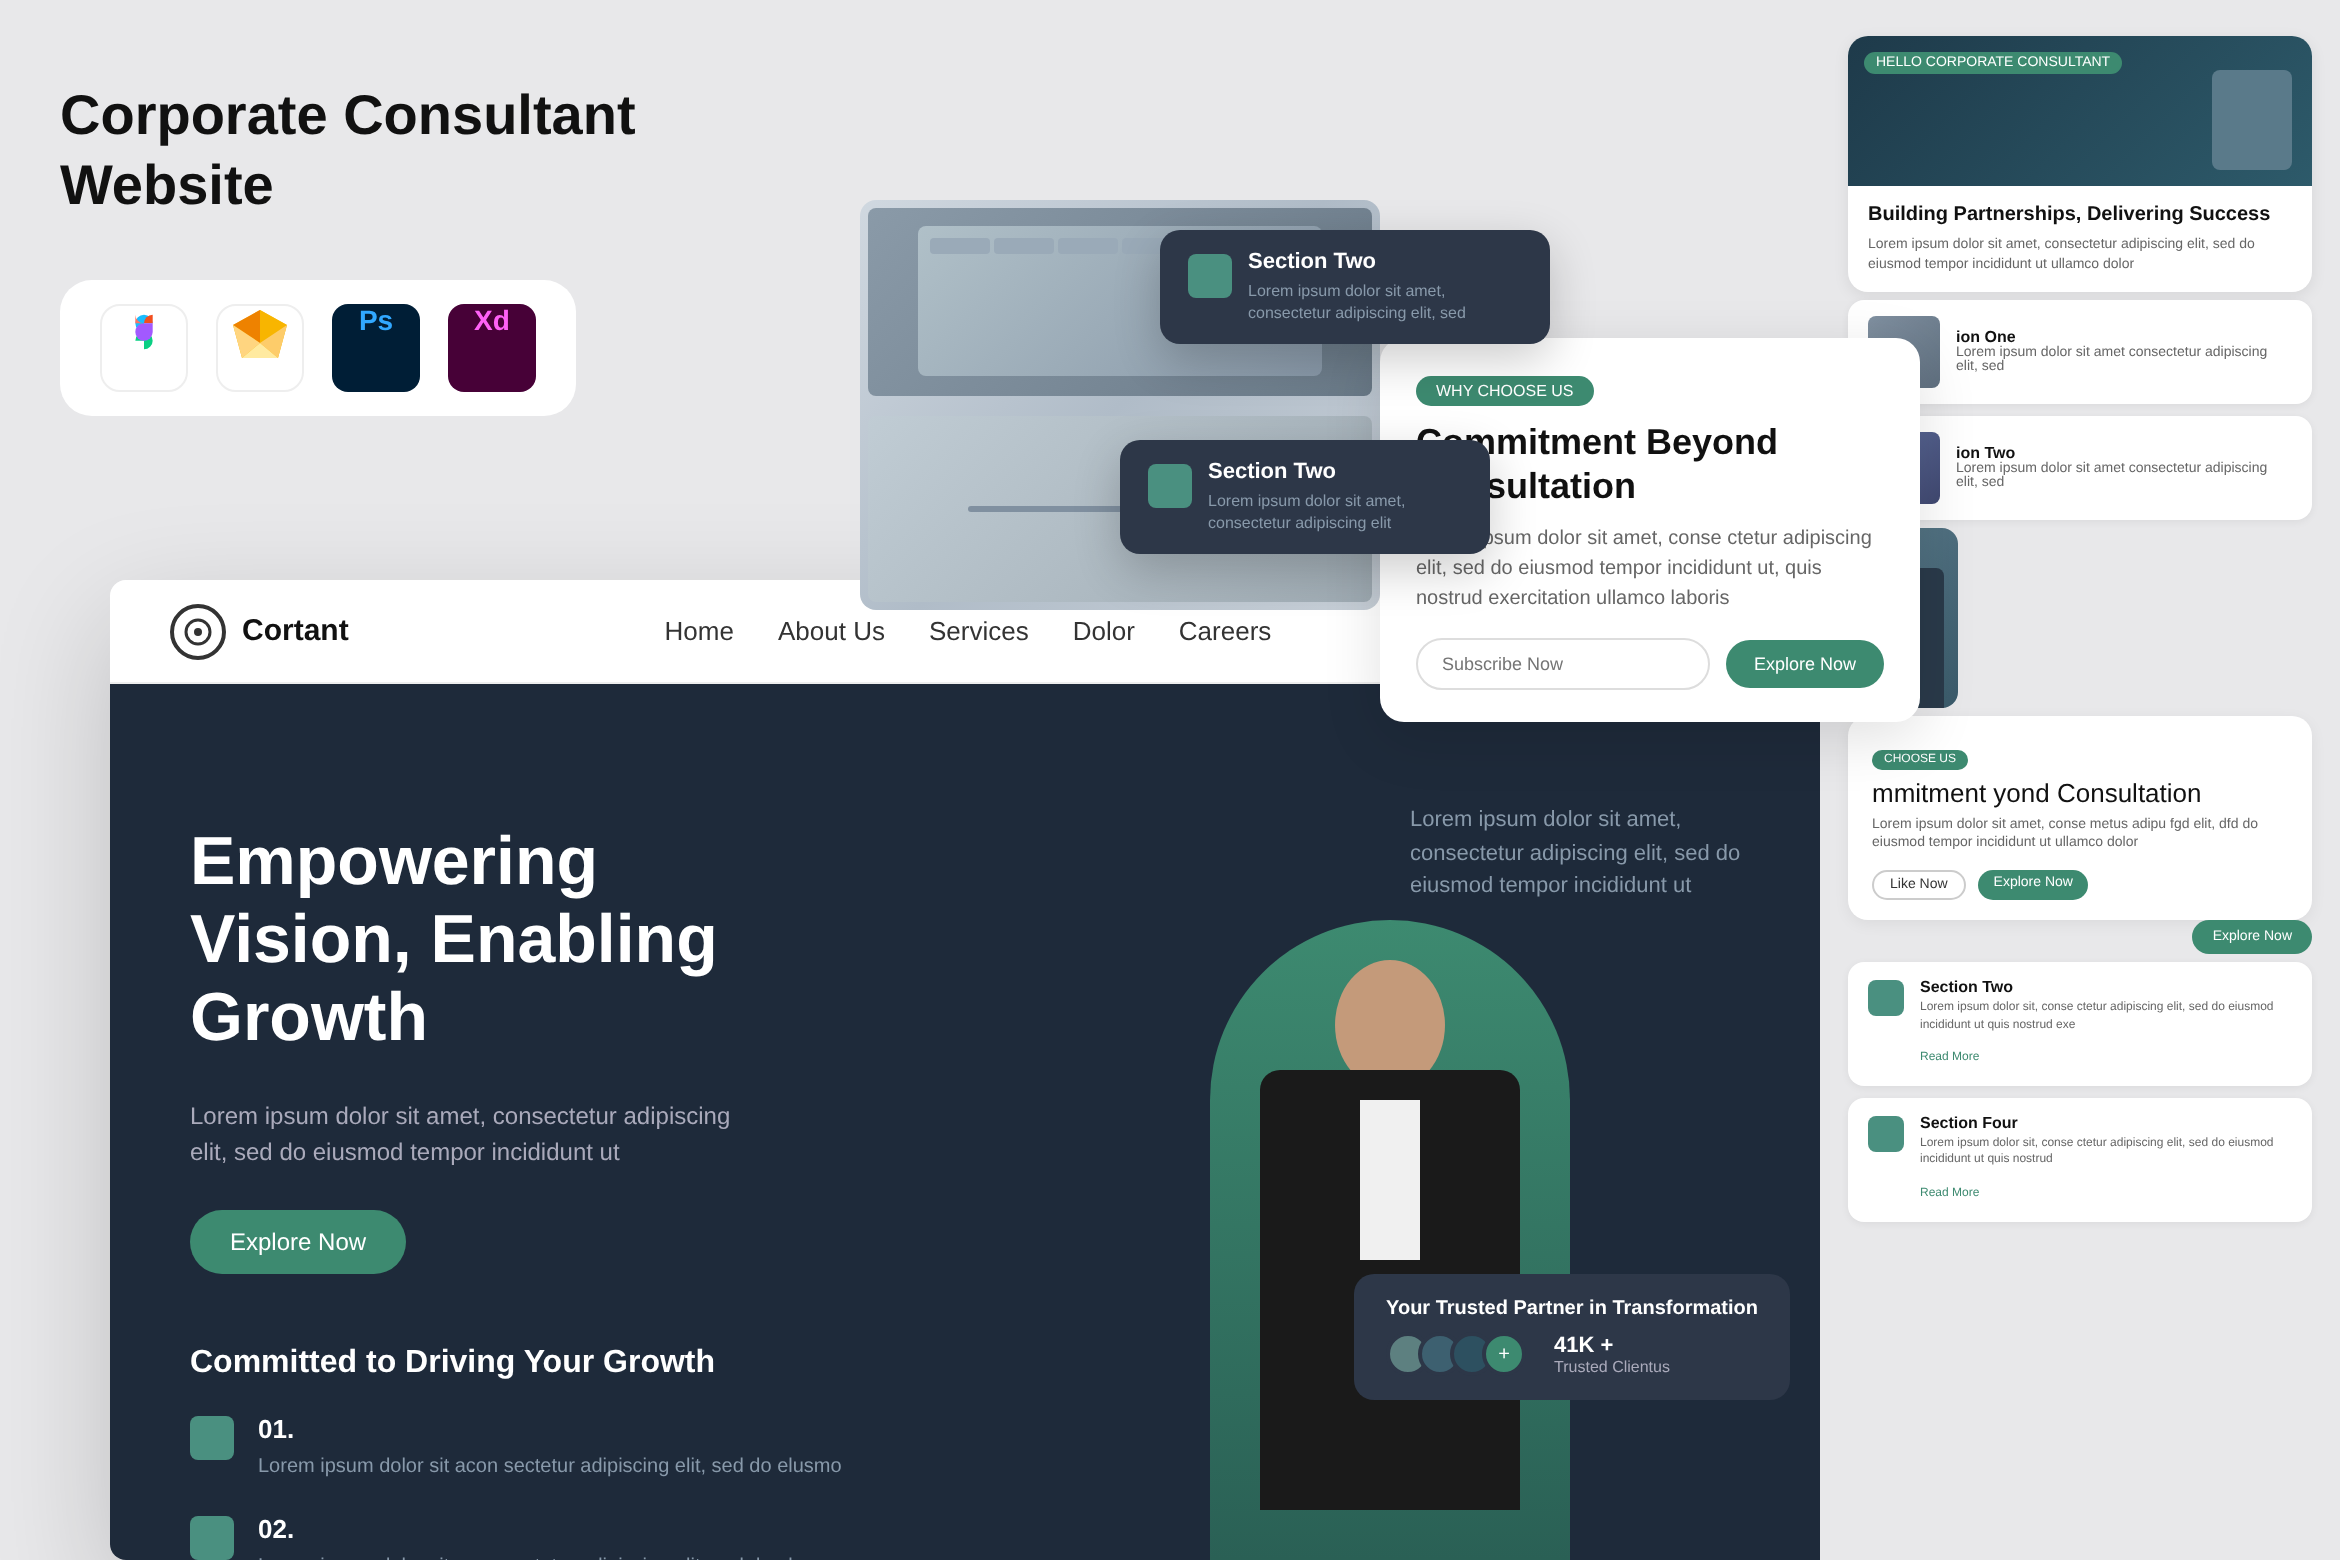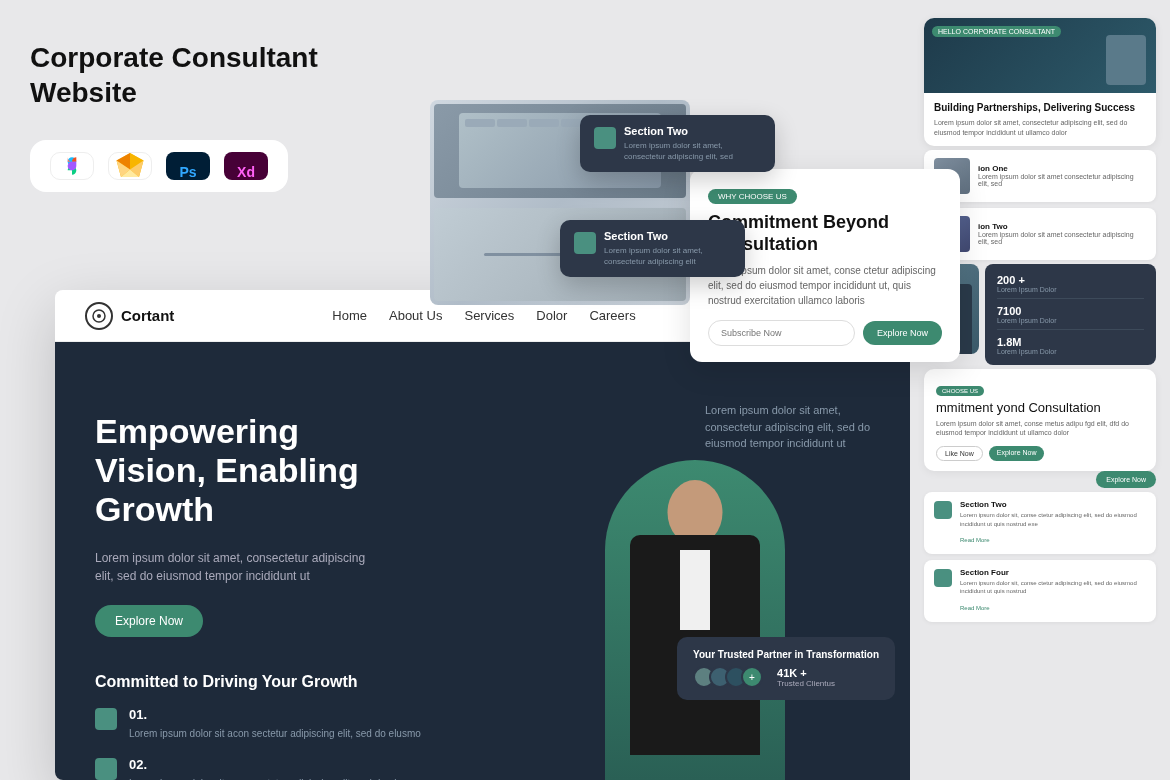--- a/index.html
+++ b/index.html
@@ -35,24 +35,24 @@
       gap: 14px;
       background: #fff;
       border-radius: 16px;
       padding: 12px 20px;
       width: fit-content;
       margin-bottom: 30px;
     }
 
     .tool-icon {
       width: 44px;
-      height: 28px;
+      height: 44px;
       border-radius: 10px;
       display: flex;
-      align-items: flex-end;
+      align-items: flex-start;
       justify-content: center;
       font-size: 22px;
     }
 
     
     .main-preview {
       position: absolute;
       left: 55px;
       top: 100px;
       width: 840px;
@@ -788,40 +788,20 @@
     </div>
   </div>
 
   <div style="display:flex; gap:6px;">
 
     <div style="width:55px; height:90px; background:linear-gradient(135deg, #5a7a8a, #3a5a6a); border-radius:8px; flex-shrink:0; overflow:hidden;">
       <div style="width:100%; height:100%; display:flex; align-items:flex-end; justify-content:center;">
         <div style="width:40px; height:70px; background:#2a3a4a; border-radius:4px 4px 0 0;"></div>
       </div>
     </div>
-    <div class="stats-card" style="flex:1;">
-      <div class="stat-row">
-        <div>
-          <div class="stat-num">200 +</div>
-          <div class="stat-label">Lorem Ipsum Dolor</div>
-        </div>
-      </div>
-      <div class="stat-row">
-        <div>
-          <div class="stat-num">7100</div>
-          <div class="stat-label">Lorem Ipsum Dolor</div>
-        </div>
-      </div>
-      <div class="stat-row">
-        <div>
-          <div class="stat-num">1.8M</div>
-          <div class="stat-label">Lorem Ipsum Dolor</div>
-        </div>
-      </div>
-    </div>
   </div>
 
   <div class="commitment-card">
     <div style="display:inline-block; background:#3d8a70; color:#fff; font-size:6px; padding:2px 6px; border-radius:6px; margin-bottom:4px;">CHOOSE US</div>
     <div class="commitment-title">mmitment yond Consultation</div>
     <div class="commitment-text">Lorem ipsum dolor sit amet, conse metus adipu fgd elit, dfd do eiusmod tempor incididunt ut ullamco dolor</div>
     <div class="commitment-btns">
       <div class="btn-outline-sm">Like Now</div>
       <div class="btn-filled-sm">Explore Now</div>
     </div>

